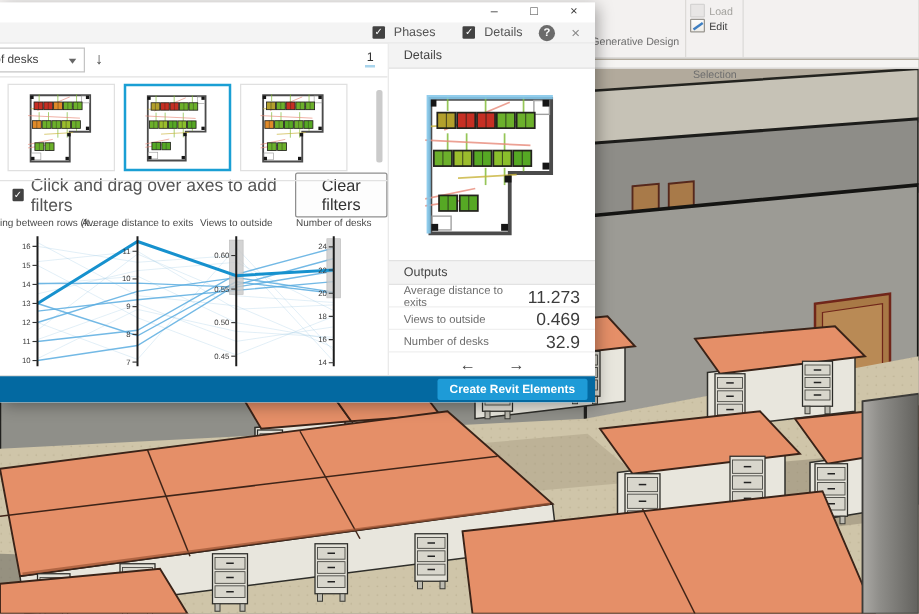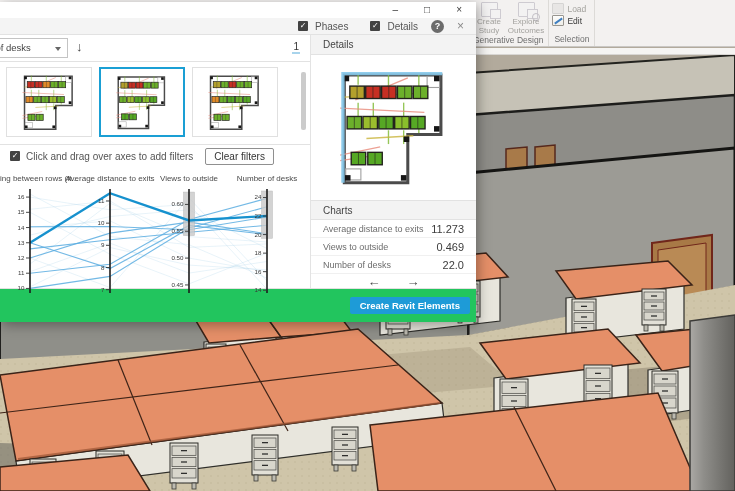--- a/index.html
+++ b/index.html
@@ -4,21 +4,21 @@
 <style>
   * { margin:0; padding:0; box-sizing:border-box; }
   html,body { width:735px; height:491px; overflow:hidden; font-family:"Liberation Sans", sans-serif; background:#b2aa9c; }
   .app { position:relative; width:735px; height:491px; overflow:hidden; }
 
   
   .ribbon { position:absolute; top:0; left:0; width:900px; height:47px; background:#f3f1f0; border-bottom:1px solid #c9c7c4; display:flex; padding-left:468px; z-index:1; }
   .rgroup { display:flex; flex-direction:column; border-right:1px solid #dcdad7; height:100%; }
   .g-items { flex:1; display:flex; align-items:flex-start; padding:2px 3px 0 3px; gap:1px; }
   .g-items.stack { flex-direction:column; gap:1px; padding-top:3px; }
-  .g-label { font-size:8.5px; color:#6e6e6e; text-align:center; padding:0 5px 2px 5px; white-space:nowrap; }
+  .g-label { font-size:8.5px; color:#6e6e6e; text-align:center; padding:0 5px 2px 5px; white-space:nowrap;margin-top:28px; }
   .ritem { cursor:default; }
   .ritem.large { width:36px; display:flex; flex-direction:column; align-items:center; }
   .ritem.large .rlabel { font-size:8px; line-height:1.08; color:#3a3a3a; text-align:center; margin-top:1px; }
   .ritem.small { display:flex; align-items:center; gap:3px; }
   .ritem.small .rlabel { font-size:8.5px; color:#3a3a3a; white-space:nowrap; }
   .ritem.disabled .rlabel { color:#a3a29e; }
   .ritem.disabled .ricon { opacity:.45; filter:grayscale(.7); }
   .ricon { width:17px; height:15px; position:relative; background:linear-gradient(#fdfdfc,#efede8); border:1px solid #98958f; border-radius:1px; flex:0 0 auto; }
   .ritem.small .ricon { width:12px; height:11px; }
   .ricon-create-study-icon,.ricon-explore-outcomes-icon { background:#f6f4fa; border-color:#a89bc6; }
@@ -55,56 +55,46 @@
   .page-num { position:absolute; right:10px; top:6px; font-size:10px; color:#333; border-bottom:2px solid #a8d4ec; padding:0 1px; }
 
   .thumbs-wrap { position:relative; height:84px; border-top:1px solid #e2e2e2; border-bottom:1px solid #e2e2e2; }
   .thumbs { display:flex; gap:7px; padding:5px 0 0 6px; height:100%; }
   .thumb { width:86px; height:70px; border:1px solid #e0e0e0; background:#fff; flex:0 0 auto; }
   .thumb.selected { border:2px solid var(--selection_border,#1a9fd4); }
   .thumb svg { width:100%; height:100%; display:block; }
   .thumb-scroll { position:absolute; right:4px; top:10px; width:5px; height:58px; background:#cbcbcb; border-radius:2px; }
 
   .filter-row { height:22px; display:flex; align-items:center; gap:6px; padding-left:10px; }
-  .filter-label { font-size:10px; color:#555; }
-  .clear-btn { font-size:10px; color:#333; background:#fdfdfd; border:1px solid #8f8f8f; border-radius:2px; padding:2px 8px; margin-left:6px; font-family:"Liberation Sans",sans-serif; }
+  .filter-label { font-size:14px; color:#555; }
+  .clear-btn { font-size:13px; color:#333; background:#fdfdfd; border:1px solid #8f8f8f; border-radius:2px; padding:2px 8px; margin-left:6px; font-family:"Liberation Sans",sans-serif; }
 
   #pchart { display:block; width:310px; height:133px; }
   #pchart text { font-family:"Liberation Sans",sans-serif; }
 
   .details-panel { flex:1; border-left:1px solid #e3e3e3; display:flex; flex-direction:column; background:#fff; }
   .details-header, .outputs-header { height:20px; background:#f3f3f3; border-bottom:1px solid #e2e2e2; font-size:10px; color:#444; line-height:20px; padding-left:12px; }
   .outputs-header { border-top:1px solid #e2e2e2; }
   .plan-wrap { height:153px; display:flex; align-items:center; justify-content:center; }
   .plan-wrap svg { width:138px; height:145px; }
   .output-row { height:18px; display:flex; justify-content:space-between; align-items:center; padding:0 12px; border-bottom:1px solid #f0f0f0; }
   .output-label { font-size:9px; color:#6d6d6d; }
-  .output-value { font-size:11px; color:#3c3c3c;text-align:center; }
+  .output-value { font-size:14px; color:#3c3c3c;text-align:center; }
   .nav-arrows { flex:1; display:flex; align-items:center; justify-content:center; gap:26px; font-size:13px; color:#4a4a4a; }
 
-  .dlg-footer { height:34px; background:#22c55e; border-top:1px solid #e2e1df; display:flex; justify-content:flex-end; align-items:center; padding-right:6px; }
+  .dlg-footer { height:22px; background:#0369a1; border-top:1px solid #e2e1df; display:flex; justify-content:flex-end; align-items:center; padding-right:6px; }
   .create-btn { background:var(--accent_blue,#1e9bd7); color:#fff; font-weight:bold; font-size:9.5px; border:none; border-radius:2px; padding:3px 10px; font-family:"Liberation Sans",sans-serif; }
 </style>
 </head>
 <body>
 
 <div class="app">
 
   <div class="ribbon" id="ribbon">
       <div class="rgroup">
-        <div class="g-items">
-          <div class="ritem large disabled">
-            <div class="ricon ricon-create-study-icon"></div>
-            <div class="rlabel">Create Study</div>
-          </div>
-          <div class="ritem large disabled">
-            <div class="ricon ricon-explore-outcomes-icon"></div>
-            <div class="rlabel">Explore Outcomes</div>
-          </div>
-        </div>
         <div class="g-label">Generative Design</div>
       </div>
       <div class="rgroup">
         <div class="g-items stack">
           <div class="ritem small disabled">
             <div class="ricon ricon-load-icon"></div>
             <div class="rlabel">Load</div>
           </div>
           <div class="ritem small">
             <div class="ricon ricon-edit-icon"></div>
@@ -634,33 +624,33 @@
               <line x1="36.25" y1="68" x2="36.25" y2="77" stroke="#23231d" stroke-width="0.45"></line>
               <rect x="13.5" y="12.5" width="4" height="4" fill="#161616"></rect>
               <rect x="79" y="12.5" width="4" height="4" fill="#161616"></rect>
               <rect x="79" y="49" width="4" height="4" fill="#161616"></rect>
               <rect x="57" y="56.5" width="4" height="4" fill="#161616"></rect>
               <rect x="14.5" y="84.5" width="4" height="4" fill="#161616"></rect>
               <rect x="55" y="84.5" width="4" height="4" fill="#161616"></rect>
               <path d="M13 90 V11 H85" fill="none" stroke="#85c8ea" stroke-width="2.4" opacity="0.9"></path>
             </svg>
         </div>
-        <div class="outputs-header">Charts</div>
+        <div class="outputs-header">Outputs</div>
         <div id="outputs-rows">
             <div class="output-row">
               <span class="output-label">Average distance to exits</span>
               <span class="output-value">11.273</span>
             </div>
             <div class="output-row">
               <span class="output-label">Views to outside</span>
               <span class="output-value">0.469</span>
             </div>
             <div class="output-row">
               <span class="output-label">Number of desks</span>
-              <span class="output-value">22.0</span>
+              <span class="output-value">32.9</span>
             </div>
           </div>
         <div class="nav-arrows">
           <span>←</span>
           <span>→</span>
         </div>
       </div>
     </div>
     <div class="dlg-footer">
       <button class="create-btn">Create Revit Elements</button>

